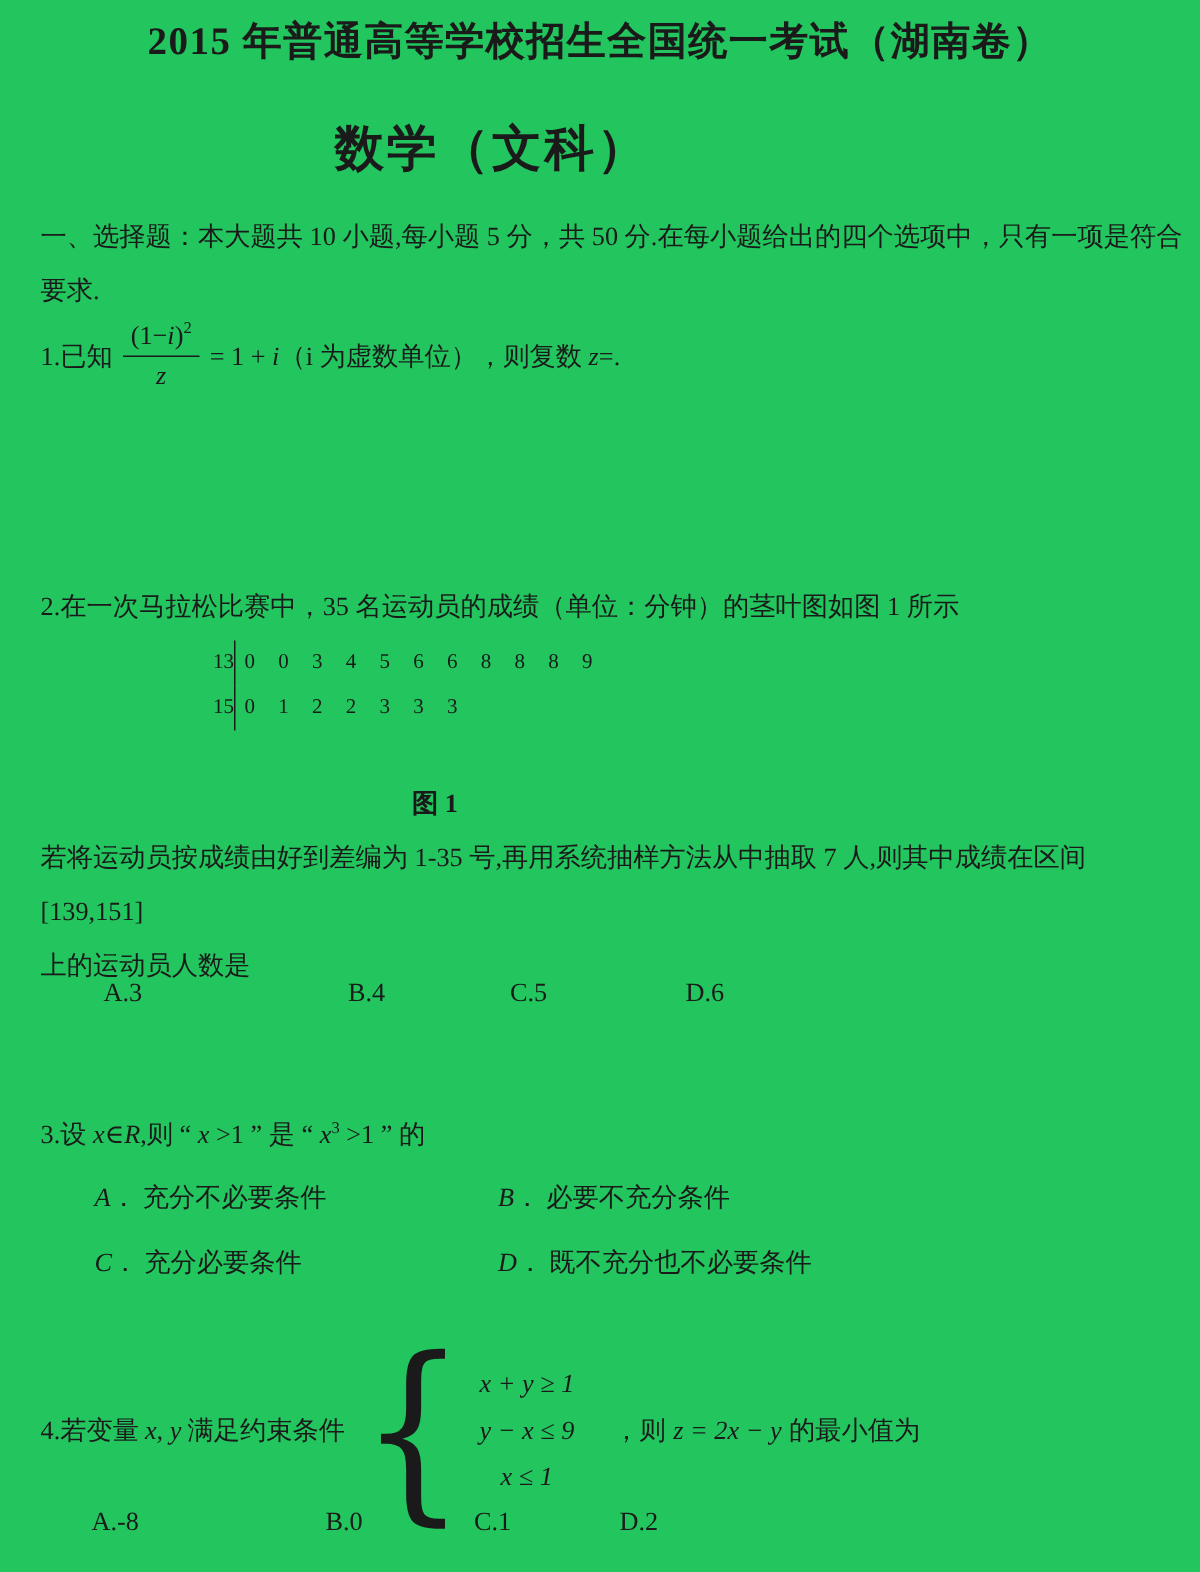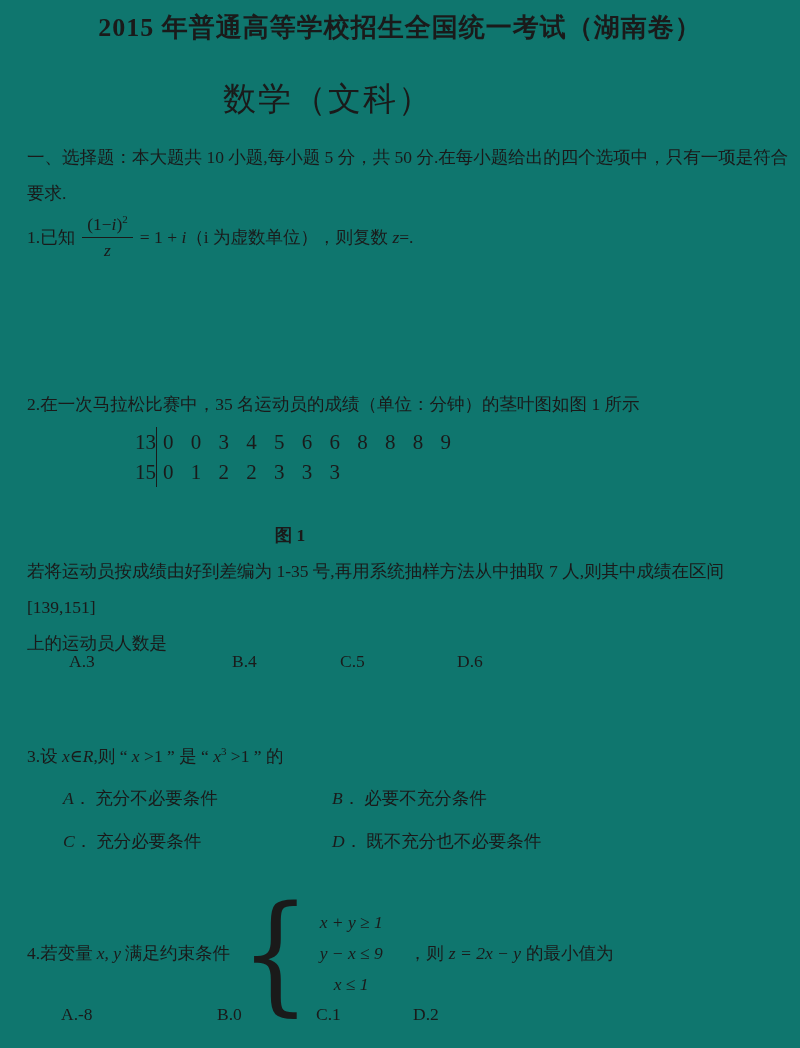--- a/index.html
+++ b/index.html
@@ -1,44 +1,44 @@
 <!DOCTYPE html>
 <html><head>
 <meta charset="utf-8">
 <style>
   html,body { margin:0; padding:0; background:#ffffff; }
   #page {
     position:relative; width:800px; height:1048px; margin:0 auto;
-    background:#0f766e; color:#1a1a1a; overflow:hidden;
+    background:#22c55e; color:#1a1a1a; overflow:hidden;
     font-family:"Liberation Serif","DejaVu Serif",serif;
   }
   .abs { position:absolute; }
   .title {
     top:10px; left:0; width:800px; text-align:center;
     font-size:26px; font-weight:700; letter-spacing:1px;
   }
   .subtitle {
     top:77px; left:0; width:656px; text-align:center;
-    font-size:33px; font-weight:400; letter-spacing:2px;
+    font-size:33px; font-weight:700; letter-spacing:2px;
   }
   .body-text { font-size:17.5px; }
   .instructions { top:139px; left:27px; width:762px; line-height:36px; }
   .it { font-style:italic; }
   sup { font-size:11px; }
 
   .q1-line { top:206px; left:27px; height:62px; display:flex; align-items:center; }
   .frac { display:inline-block; text-align:center; margin:0 7px; }
   .frac-num { display:block; border-bottom:1.4px solid #1a1a1a; padding:0 5px 3px; }
   .frac-den { display:block; padding-top:2px; }
 
   .options-row { left:0; width:800px; height:24px; font-size:17.5px; }
   .options-row .opt { position:absolute; white-space:pre; }
 
   .q2-text { top:392px; left:27px; }
-  .stemleaf { top:427px; left:128px; font-size:21px; }
+  .stemleaf { top:427px; left:128px; font-size:14px; }
   .sl-row { display:flex; height:30px; line-height:30px; }
   .sl-stem { width:28px; text-align:right; }
   .sl-leaves { border-left:1.6px solid #1a1a1a; padding-left:6px; white-space:pre; word-spacing:12px; }
   .caption { top:523px; left:260px; width:60px; text-align:center; font-weight:700; font-size:17.5px; }
   .q2-para { top:553px; left:27px; width:764px; line-height:36px; }
 
   .q3-line { top:744px; left:27px; }
   .q3-sup { font-size:11px; position:relative; top:-7px; }
   .q3-opt .sep { margin-right:4px; }
 

